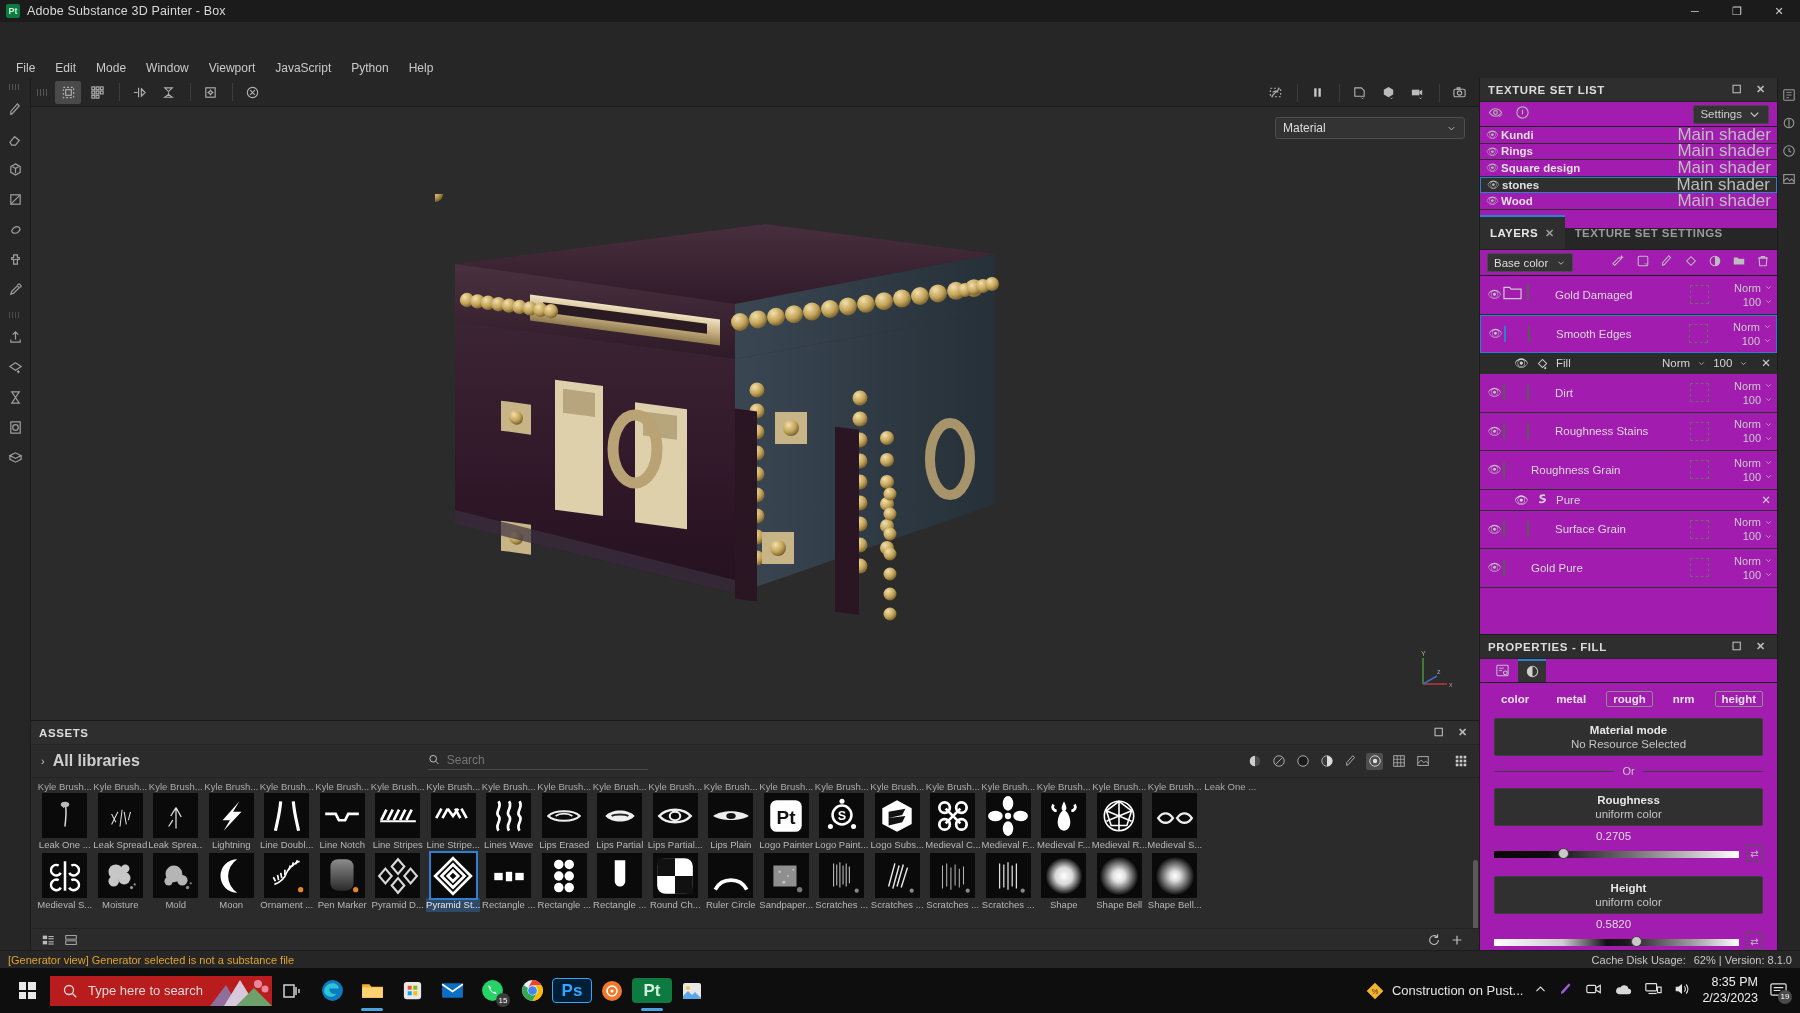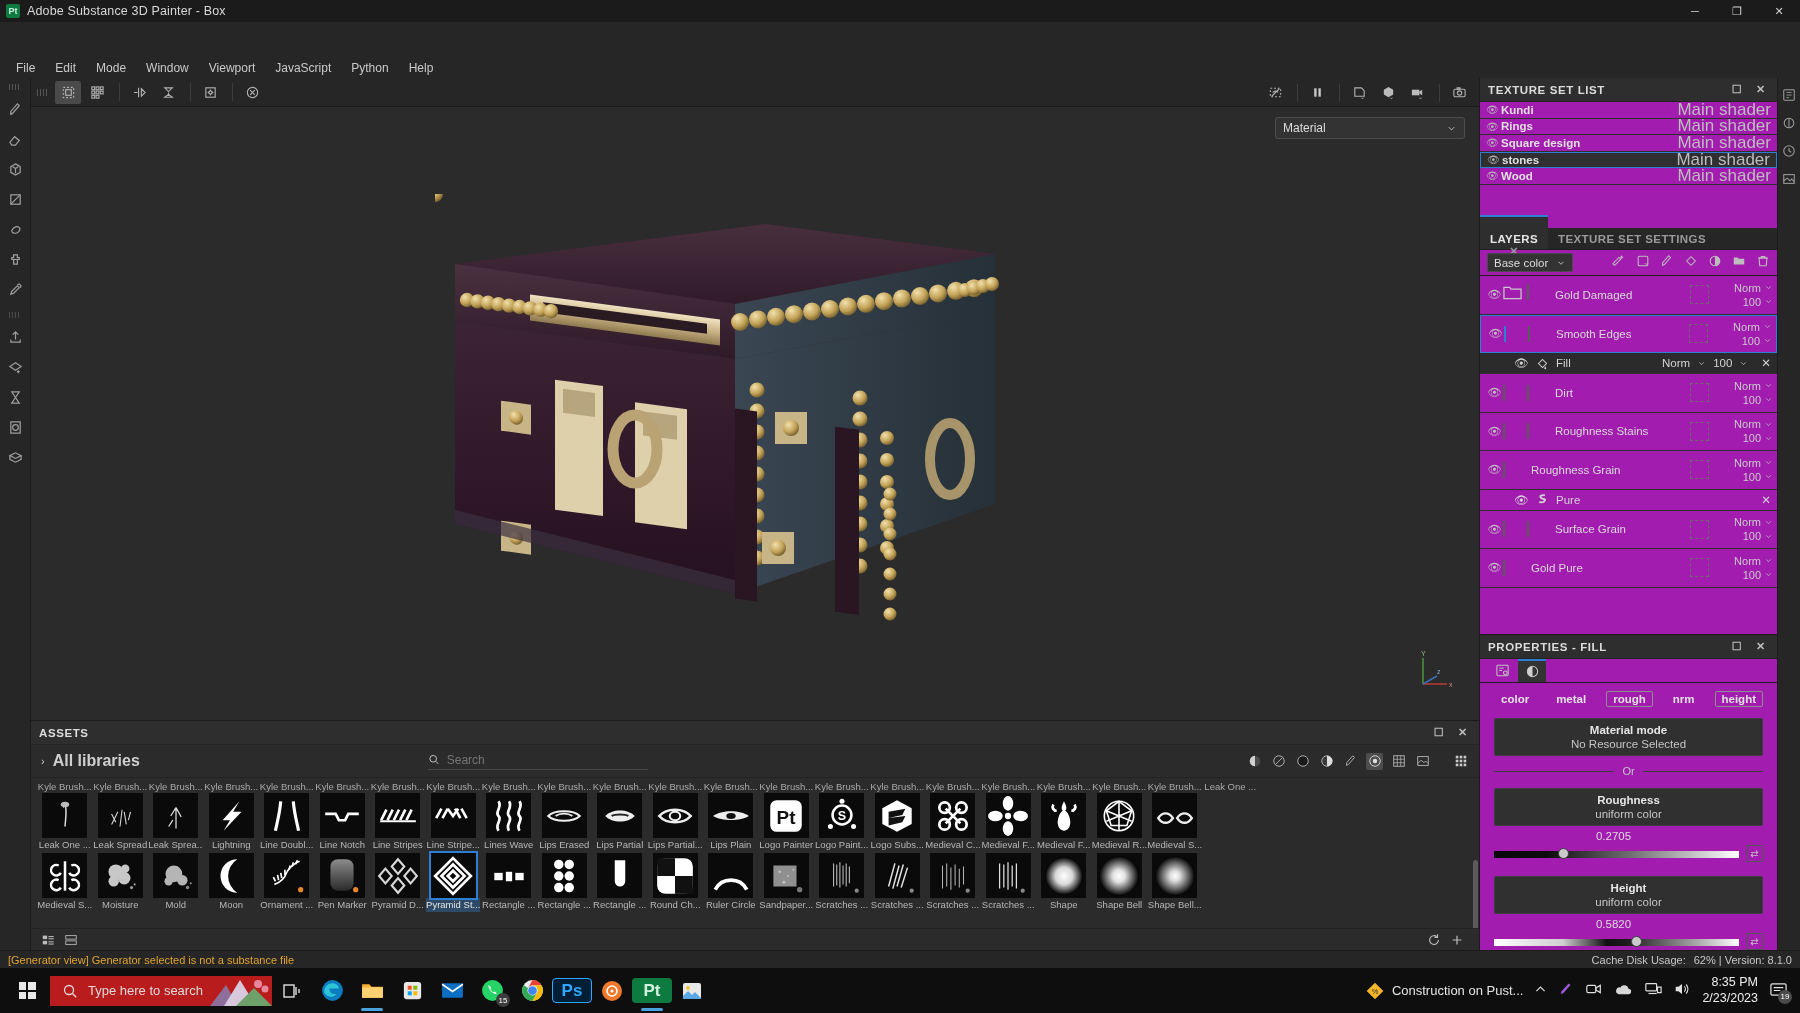--- a/index.html
+++ b/index.html
@@ -103,21 +103,21 @@
   .tslbar svg{width:15px;height:15px;fill:none;stroke:#b4b4b4;stroke-width:1.2;}
   .settingsbtn{margin-left:auto;display:flex;align-items:center;gap:5px;font-size:11.5px;color:#cfcfcf;
     background:#333;border:1px solid #474747;border-radius:2px;padding:1px 6px;}
   .tsrow{height:16.5px;display:flex;align-items:center;padding:0 6px;border-bottom:1px solid #2e2e2e;font-size:11.5px;}
   .tsrow .eye{width:15px;color:#b9b9b9;font-size:10px;}
   .tsrow .nm{font-weight:bold;color:#e0e0e0;}
   .tsrow .sh{margin-left:auto;color:#bdbdbd;font-weight:normal;font-size:17px;}
   .tsrow.sel{border:1px solid #2d7fd3;background:#2f2f2f;}
 
   .tabsrow{height:22px;display:flex;align-items:flex-end;background:#262626;border-bottom:1px solid #1e1e1e;}
-  .tab{padding:16px 10px;height:21px;display:flex;align-items:center;font-size:11.5px;font-weight:bold;letter-spacing:.4px;color:#9a9a9a;flex-direction:column;}
+  .tab{padding:16px 10px;height:21px;display:flex;align-items:center;gap:7px;font-size:11.5px;font-weight:bold;letter-spacing:.4px;color:#9a9a9a;}
   .tab.active{color:#e6e6e6;border-top:2px solid #2d7fd3;background:#2e2e2e;}
   .tabx{color:#9a9a9a;font-size:11px;}
 
   .layerstool{height:26px;display:flex;align-items:center;padding:0 7px;gap:22px;border-bottom:1px solid #1e1e1e;}
   .basecolor{display:flex;align-items:center;gap:8px;background:#333;border:1px solid #4a4a4a;border-radius:2px;
     height:19px;padding:0 6px;font-size:11.5px;color:#ddd;}
   .ltools{margin-left:auto;display:flex;align-items:center;gap:10px;}
   .ltools svg{width:14px;height:14px;fill:none;stroke:#bdbdbd;stroke-width:1.2;}
 
   .layerlist{flex:1 1 auto;overflow:hidden;min-height:0;}
@@ -1169,20 +1169,39 @@
 
     <div class="right">
 
       <div class="tsl">
         <div class="panelhdr">
           <span>TEXTURE SET LIST</span>
           <span class="sp"></span>
           <span class="hdricon">☐</span>
           <span class="hdricon">✕</span>
         </div>
+        <div class="tslbar">
+          <span>
+            <svg viewBox="0 0 16 16">
+                <path d="M1.5 8s2.5-4 6.5-4 6.5 4 6.5 4-2.5 4-6.5 4-6.5-4-6.5-4z"></path>
+                <circle cx="8" cy="8" r="2"></circle>
+                <path d="M11 11l1.5 1.5 2.5-2.5" stroke-width="1"></path>
+              </svg></span>
+          <span>
+            <svg viewBox="0 0 16 16">
+                <circle cx="8" cy="8" r="6"></circle>
+                <path d="M8 5v5"></path>
+              </svg></span>
+          <span class="settingsbtn">
+            <span>Settings</span>
+            <svg width="10" height="10" viewBox="0 0 16 16">
+                <path d="M4 6l4 4 4-4" fill="none" stroke="#c6c6c6" stroke-width="1.4"></path>
+              </svg>
+          </span>
+        </div>
         <div id="tsl-rows">
             <div class="tsrow">
               <span class="eye">👁</span>
               <span class="nm">Kundi</span>
               <span class="sh">Main shader</span>
             </div>
             <div class="tsrow">
               <span class="eye">👁</span>
               <span class="nm">Rings</span>
               <span class="sh">Main shader</span>

